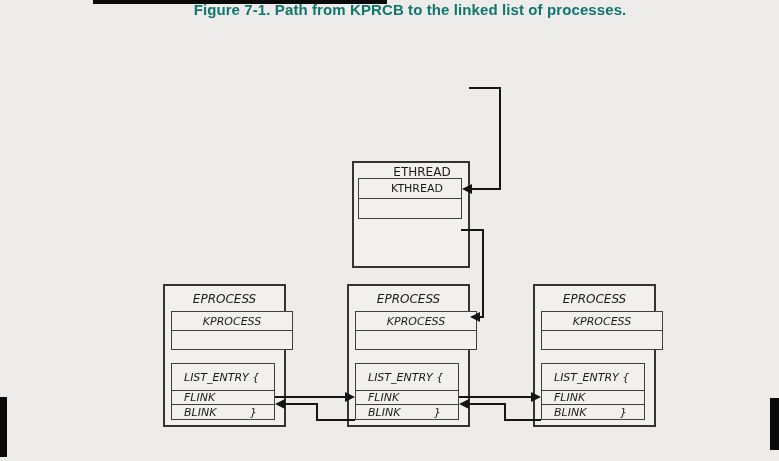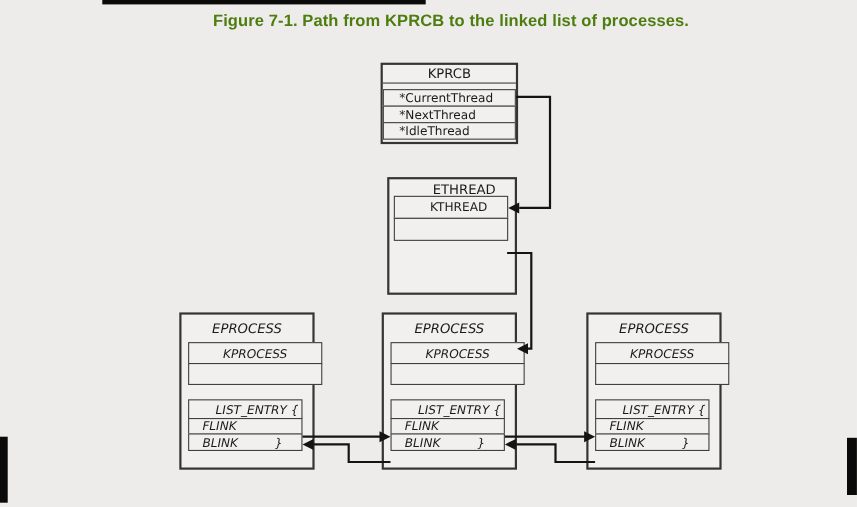--- a/index.html
+++ b/index.html
@@ -9,23 +9,23 @@
     font-family:"DejaVu Sans", sans-serif;
     color:#1a1a1a;
   }
   
   .scan{position:absolute; background:#0a0a0a;}
   .scan-top{left:93px; top:0; width:294px; height:4px;}
   .scan-left{left:0; top:397px; width:7px; height:60px;}
   .scan-right{left:770px; top:398px; width:9px; height:52px;}
 
   .caption{
-    position:absolute; left:40px; top:11px; width:740px;
+    position:absolute; left:40px; top:1px; width:740px;
     text-align:center; font-family:"Liberation Sans", sans-serif;
-    font-weight:bold; font-size:15px; color:#4d7c0f; letter-spacing:0.1px;
+    font-weight:bold; font-size:15px; color:#0f766e; letter-spacing:0.1px;
   }
 
   .box{
     position:absolute; box-sizing:border-box;
     background:#f1f0ee; border:2px solid #343434;
   }
   .row{
     box-sizing:border-box; border:1px solid #3f3f3f; background:#f1f0ee;
     display:flex; align-items:center; font-size:11px;
   }
@@ -52,49 +52,41 @@
   .ethread .row-apc{height:22px;}
 
   
   .eprocess{top:284px; width:123px; height:143px;font-style:italic;}
   .ep-left{left:163px;} .ep-mid{left:347px;} .ep-right{left:533px;}
   .eprocess .hdr{height:25px; line-height:26px;}
   .eprocess .kblock{left:6px; top:25px; width:122px;}
   .eprocess .row-kprocess{height:20px;}
   .eprocess .row-kempty{height:20px;}
   .eprocess .lblock{left:6px; top:77px; width:104px;}
-  .eprocess .row-listentry{height:18px; padding-left:24px;}
+  .eprocess .row-listentry{height:28px; padding-left:12px;}
   .eprocess .row-flink{height:15px; padding-left:12px;}
   .eprocess .row-blink{height:16px; padding-left:12px; position:relative;}
   .eprocess .brace{position:absolute; right:17px; top:0; height:100%;
     display:flex; align-items:center; font-size:11px;}
 
   .connectors{position:absolute; left:0; top:0; width:779px; height:461px; pointer-events:none;}
   .connectors path{fill:none; stroke:#141414; stroke-width:2;}
   .connectors polygon{fill:#141414; stroke:none;}
 </style>
 </head>
 <body>
 
 <div class="stage">
 
   <div class="scan scan-top"></div>
   <div class="scan scan-left"></div>
   <div class="scan scan-right"></div>
 
   <div class="caption">Figure 7-1. Path from KPRCB to the linked list of processes.</div>
 
-  <div class="box kprcb">
-    <div class="hdr">KPRCB</div>
-    <div class="stack">
-      <div class="row pad">*CurrentThread</div>
-      <div class="row pad">*NextThread</div>
-      <div class="row pad">*IdleThread</div>
-    </div>
-  </div>
 
   <div class="box ethread">
     <div class="hdr">ETHREAD</div>
     <div class="stack">
       <div class="row center row-kthread">KTHREAD</div>
       <div class="row row-empty"></div>
     </div>
   </div>
 
   <div class="box eprocess ep-left">

